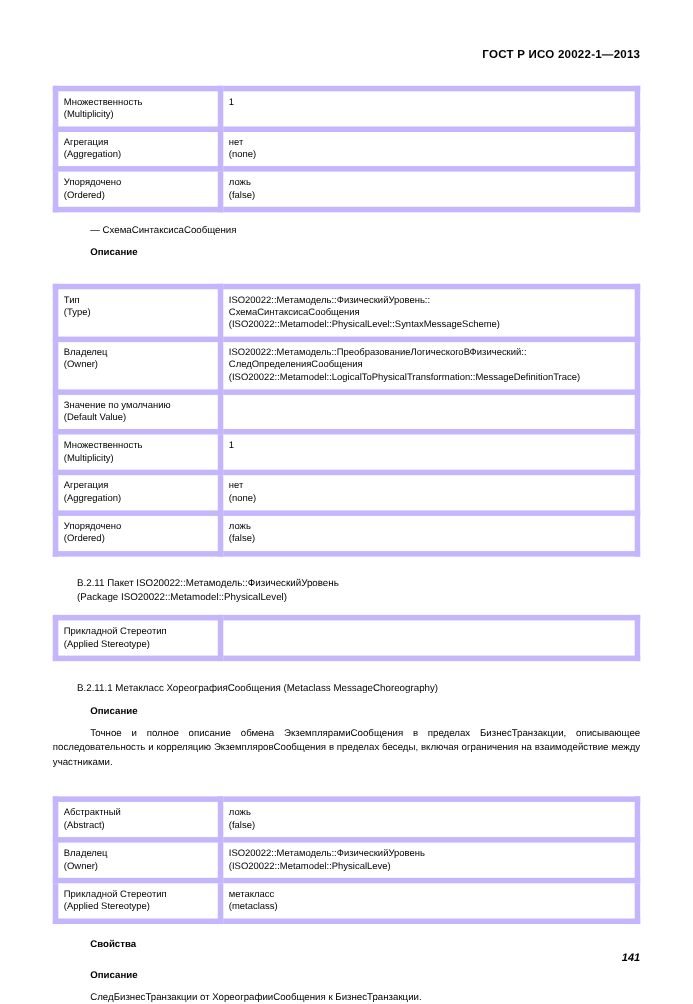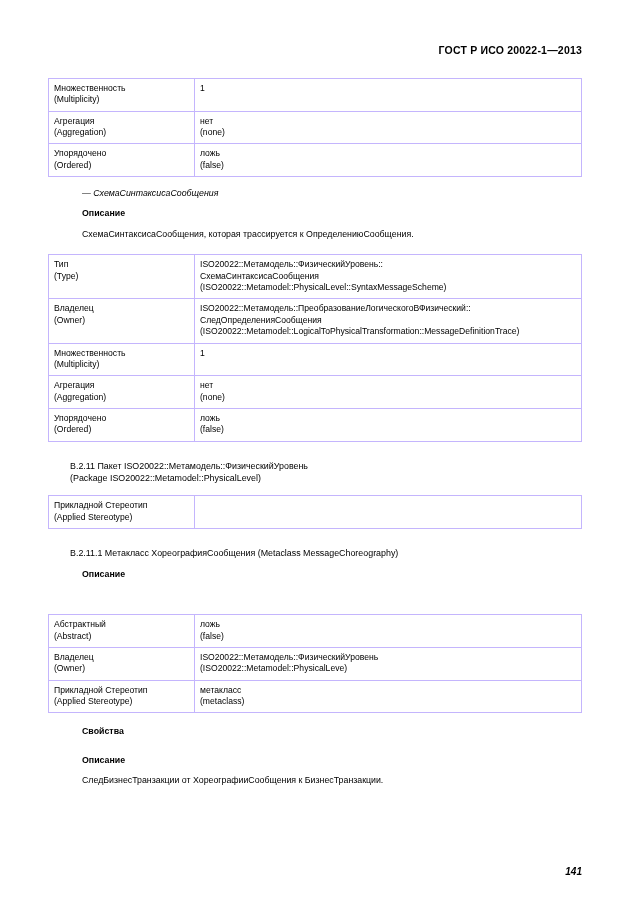--- a/index.html
+++ b/index.html
@@ -33,21 +33,21 @@
   .content {
     margin-top: 22px;
   }
   table.doc {
     width: 100%;
     border-collapse: collapse;
     table-layout: fixed;
     margin: 0 0 0 0;
   }
   table.doc td {
-    border: 1px solid #c4b5fd;
+    border: 5px solid #c4b5fd;
     vertical-align: top;
     padding: 4px 5px 5px 5px;
     font-size: 8.6px;
     line-height: 1.32;
   }
   table.doc td.col-left {
     width: 135px;
   }
   .cellline {
     display: block;
@@ -55,21 +55,20 @@
   }
   .spacer-8 { height: 8px; }
   .spacer-10 { height: 10px; }
   .spacer-12 { height: 12px; }
   .spacer-14 { height: 14px; }
   .spacer-18 { height: 18px; }
   .bullet-line {
     font-size: 8.8px;
     padding-left: 34px;
     line-height: 1.4;
-    font-style: italic;
   }
   .sub-head {
     font-size: 8.8px;
     font-weight: bold;
     padding-left: 34px;
     line-height: 1.4;
   }
   .para {
     font-size: 8.8px;
     line-height: 1.45;
@@ -144,21 +143,20 @@
           </td>
         </tr>
       </tbody>
     </table>
 
     <div class="spacer-10"></div>
     <div class="bullet-line">— СхемаСинтаксисаСообщения</div>
     <div class="spacer-8"></div>
     <div class="sub-head">Описание</div>
     <div class="spacer-8"></div>
-    <div class="para">СхемаСинтаксисаСообщения, которая трассируется к ОпределениюСообщения.</div>
 
     <div class="spacer-14"></div>
 
     <table class="doc">
       <tbody>
         <tr>
           <td class="col-left">
             <span class="cellline">Тип</span>
             <span class="cellline">(Type)</span>
           </td>
@@ -170,20 +168,29 @@
         </tr>
         <tr>
           <td class="col-left">
             <span class="cellline">Владелец</span>
             <span class="cellline">(Owner)</span>
           </td>
           <td>
             <span class="cellline">ISO20022::Метамодель::ПреобразованиеЛогическогоВФизический::</span>
             <span class="cellline">СледОпределенияСообщения</span>
             <span class="cellline">(ISO20022::Metamodel::LogicalToPhysicalTransformation::MessageDefinitionTrace)</span>
+          </td>
+        </tr>
+        <tr>
+          <td class="col-left">
+            <span class="cellline">Значение по умолчанию</span>
+            <span class="cellline">(Default Value)</span>
+          </td>
+          <td>
+            <span class="cellline"></span>
           </td>
         </tr>
         <tr>
           <td class="col-left">
             <span class="cellline">Множественность</span>
             <span class="cellline">(Multiplicity)</span>
           </td>
           <td>
             <span class="cellline">1</span>
           </td>
@@ -228,20 +235,21 @@
           </td>
         </tr>
       </tbody>
     </table>
 
     <div class="spacer-18"></div>
     <div class="section-head">В.2.11.1 Метакласс ХореографияСообщения (Metaclass MessageChoreography)</div>
     <div class="spacer-8"></div>
     <div class="sub-head">Описание</div>
     <div class="spacer-8"></div>
+    <div class="para body-justify">Точное и полное описание обмена ЭкземплярамиСообщения в пределах БизнесТранзакции, описывающее последовательность и корреляцию ЭкземпляровСообщения в пределах беседы, включая ограничения на взаимодействие между участниками.</div>
     <div class="spacer-12"></div>
 
     <div class="spacer-14"></div>
 
     <table class="doc">
       <tbody>
         <tr>
           <td class="col-left">
             <span class="cellline">Абстрактный</span>
             <span class="cellline">(Abstract)</span>

